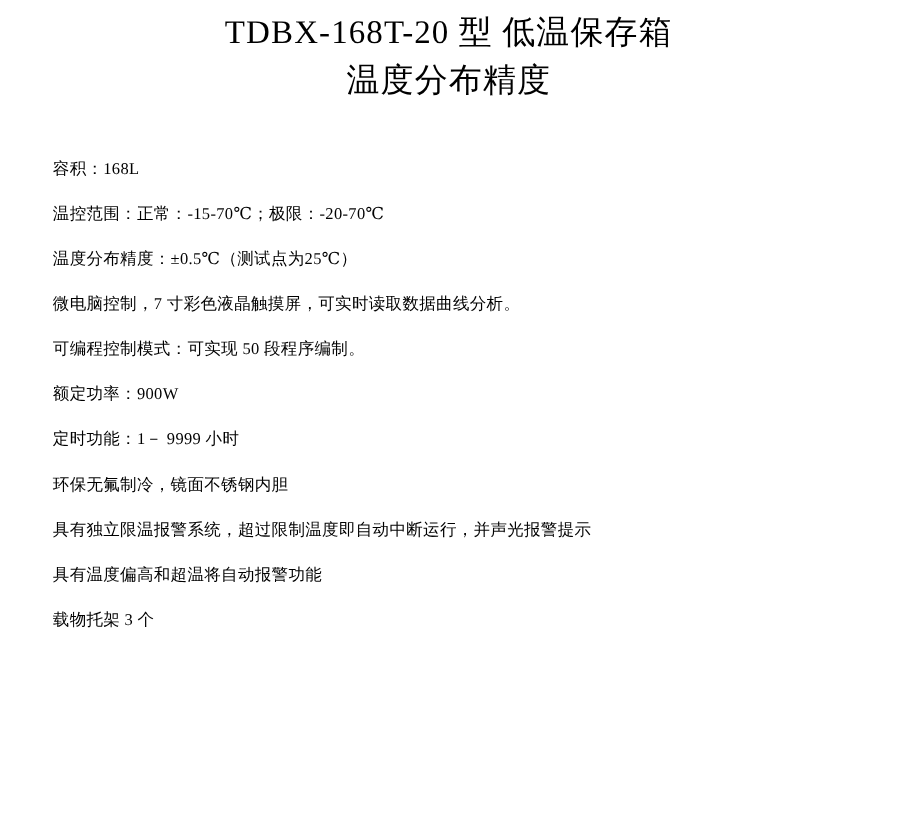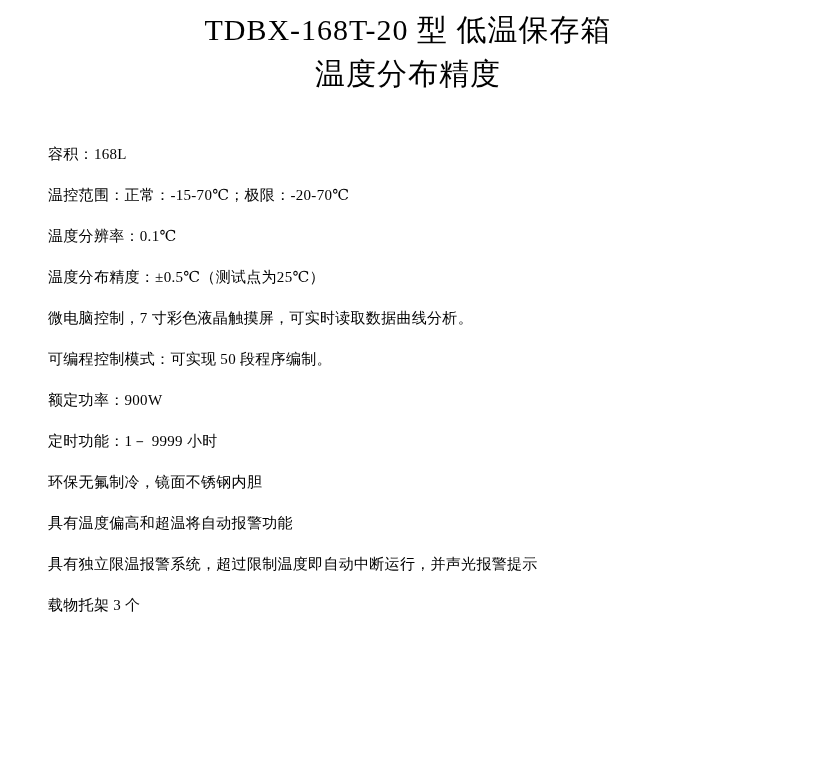--- a/index.html
+++ b/index.html
@@ -50,25 +50,24 @@
 <div class="page">
 
   <div class="title-block">
     <div class="title-line">TDBX-168T-20 型  低温保存箱</div>
     <div class="title-line">温度分布精度</div>
   </div>
 
   <div class="body-block">
     <div class="body-line">容积：168L</div>
     <div class="body-line">温控范围：正常：-15-70℃；极限：-20-70℃</div>
-    <div class="body-line">温度分辨率：0.1℃</div>
     <div class="body-line">温度分布精度：±0.5℃（测试点为25℃）</div>
     <div class="body-line">微电脑控制，7 寸彩色液晶触摸屏，可实时读取数据曲线分析。</div>
     <div class="body-line">可编程控制模式：可实现 50 段程序编制。</div>
     <div class="body-line">额定功率：900W</div>
     <div class="body-line">定时功能：1－ 9999 小时</div>
     <div class="body-line">环保无氟制冷，镜面不锈钢内胆</div>
+    <div class="body-line">具有独立限温报警系统，超过限制温度即自动中断运行，并声光报警提示</div>
     <div class="body-line">具有温度偏高和超温将自动报警功能</div>
-    <div class="body-line">具有独立限温报警系统，超过限制温度即自动中断运行，并声光报警提示</div>
     <div class="body-line">载物托架 3 个</div>
   </div>
 
 </div>
 
 </body></html>

